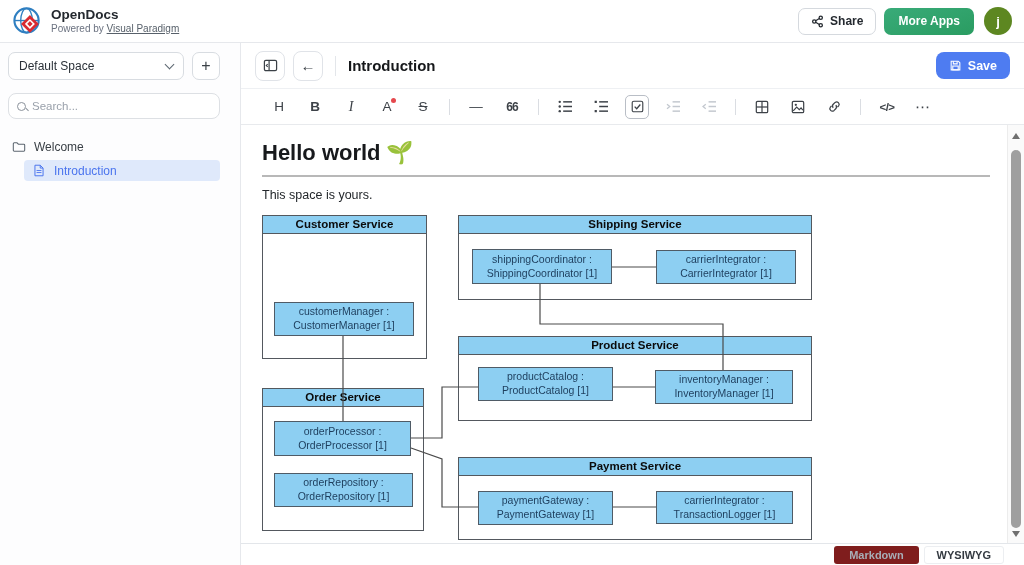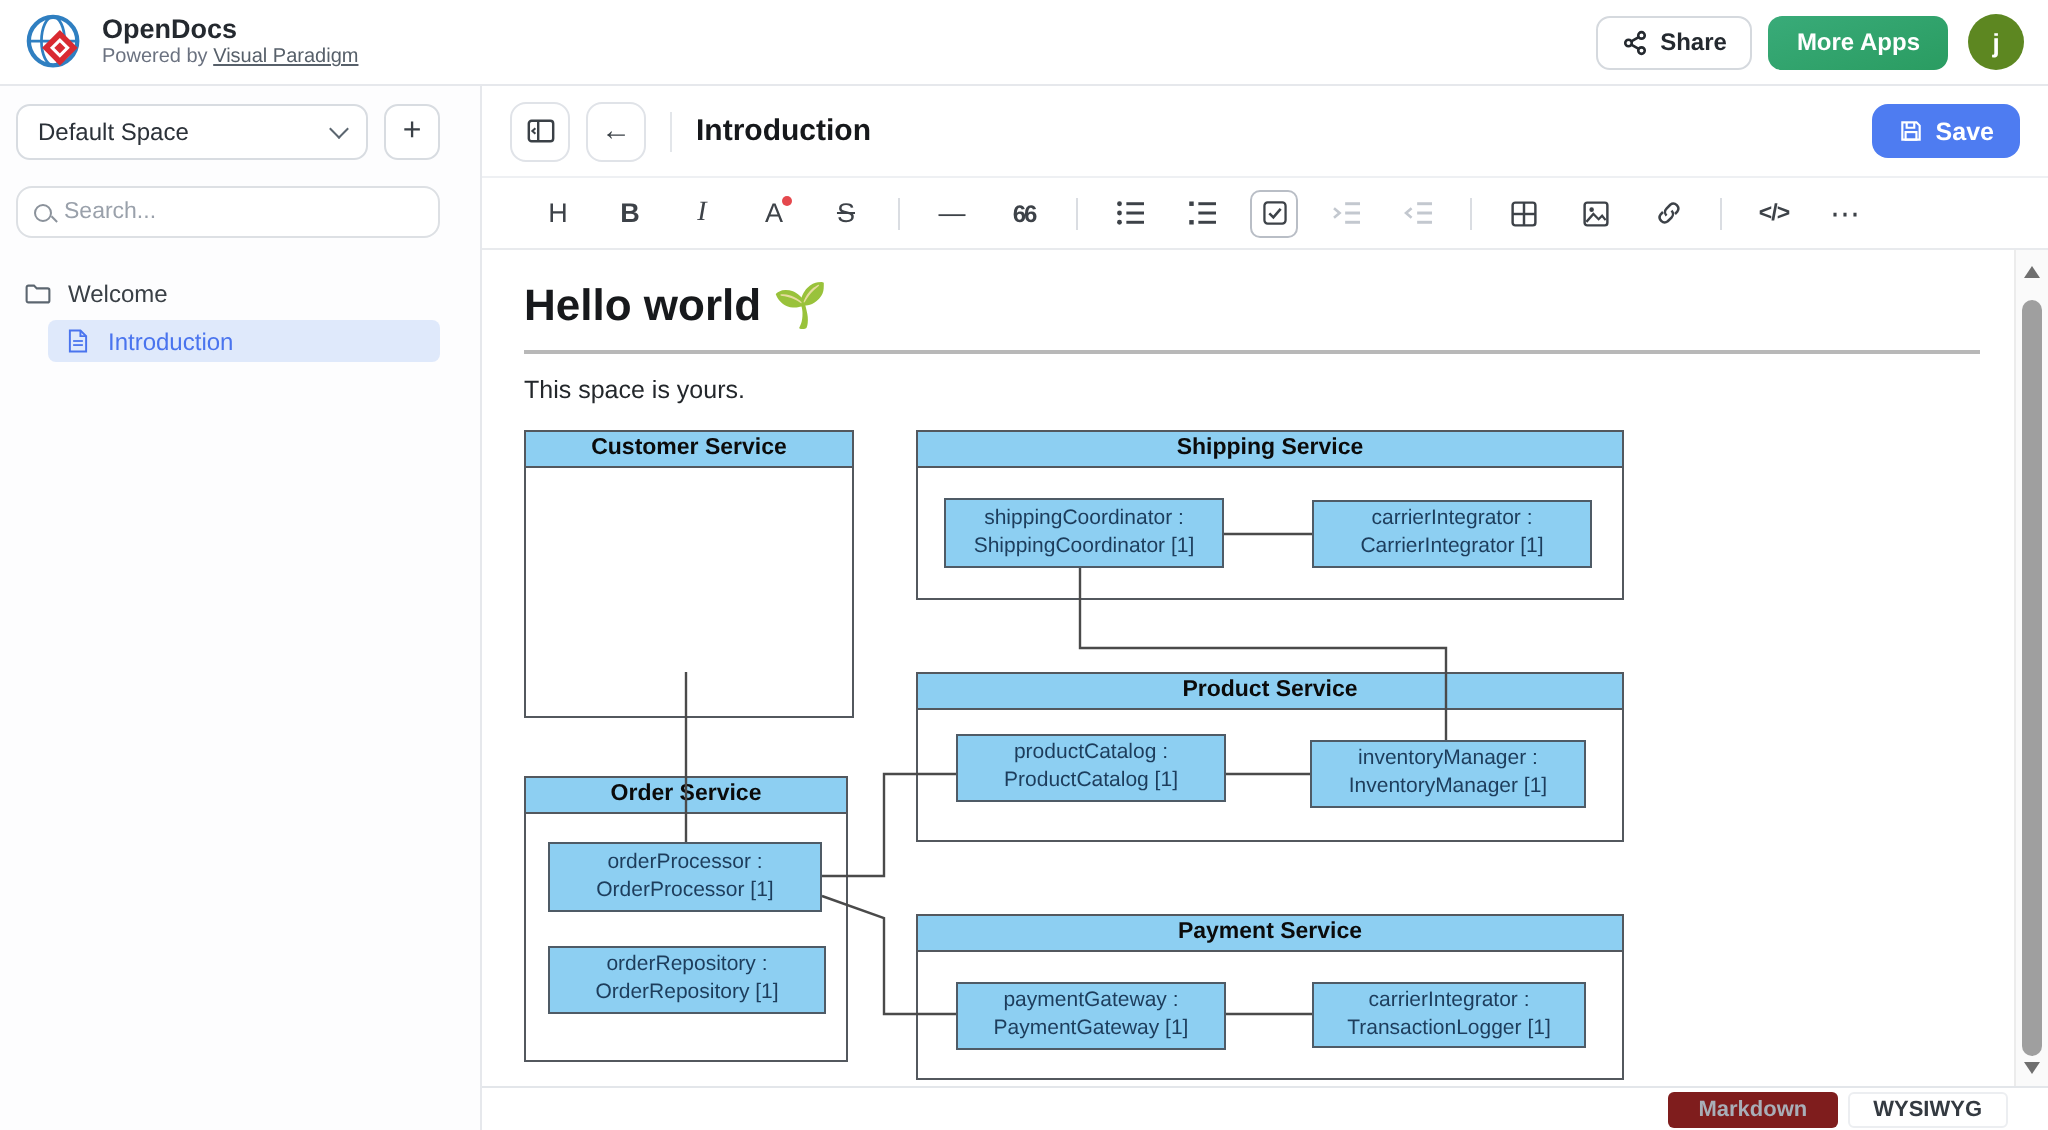--- a/index.html
+++ b/index.html
@@ -297,20 +297,24 @@
           <svg class="wires" viewBox="0 0 560 332">
             <path d="M85,127 L85,212" fill="none" stroke="#4a4a4a" stroke-width="1.2"></path>
             <path d="M354,58 L398,58" fill="none" stroke="#4a4a4a" stroke-width="1.2"></path>
             <path d="M282,75 L282,115 L465,115 L465,161" fill="none" stroke="#4a4a4a" stroke-width="1.2"></path>
             <path d="M355,178 L397,178" fill="none" stroke="#4a4a4a" stroke-width="1.2"></path>
             <path d="M153,229 L184,229 L184,178 L220,178" fill="none" stroke="#4a4a4a" stroke-width="1.2"></path>
             <path d="M153,239 L184,250 L184,298 L220,298" fill="none" stroke="#4a4a4a" stroke-width="1.2"></path>
             <path d="M355,298 L398,298" fill="none" stroke="#4a4a4a" stroke-width="1.2"></path>
           </svg>
 
+          <div class="comp" id="c-custmgr">
+            <span>customerManager :</span>
+            <span>CustomerManager [1]</span>
+          </div>
           <div class="comp" id="c-shipco">
             <span>shippingCoordinator :</span>
             <span>ShippingCoordinator [1]</span>
           </div>
           <div class="comp" id="c-carrier">
             <span>carrierIntegrator :</span>
             <span>CarrierIntegrator [1]</span>
           </div>
           <div class="comp" id="c-prodcat">
             <span>productCatalog :</span>

